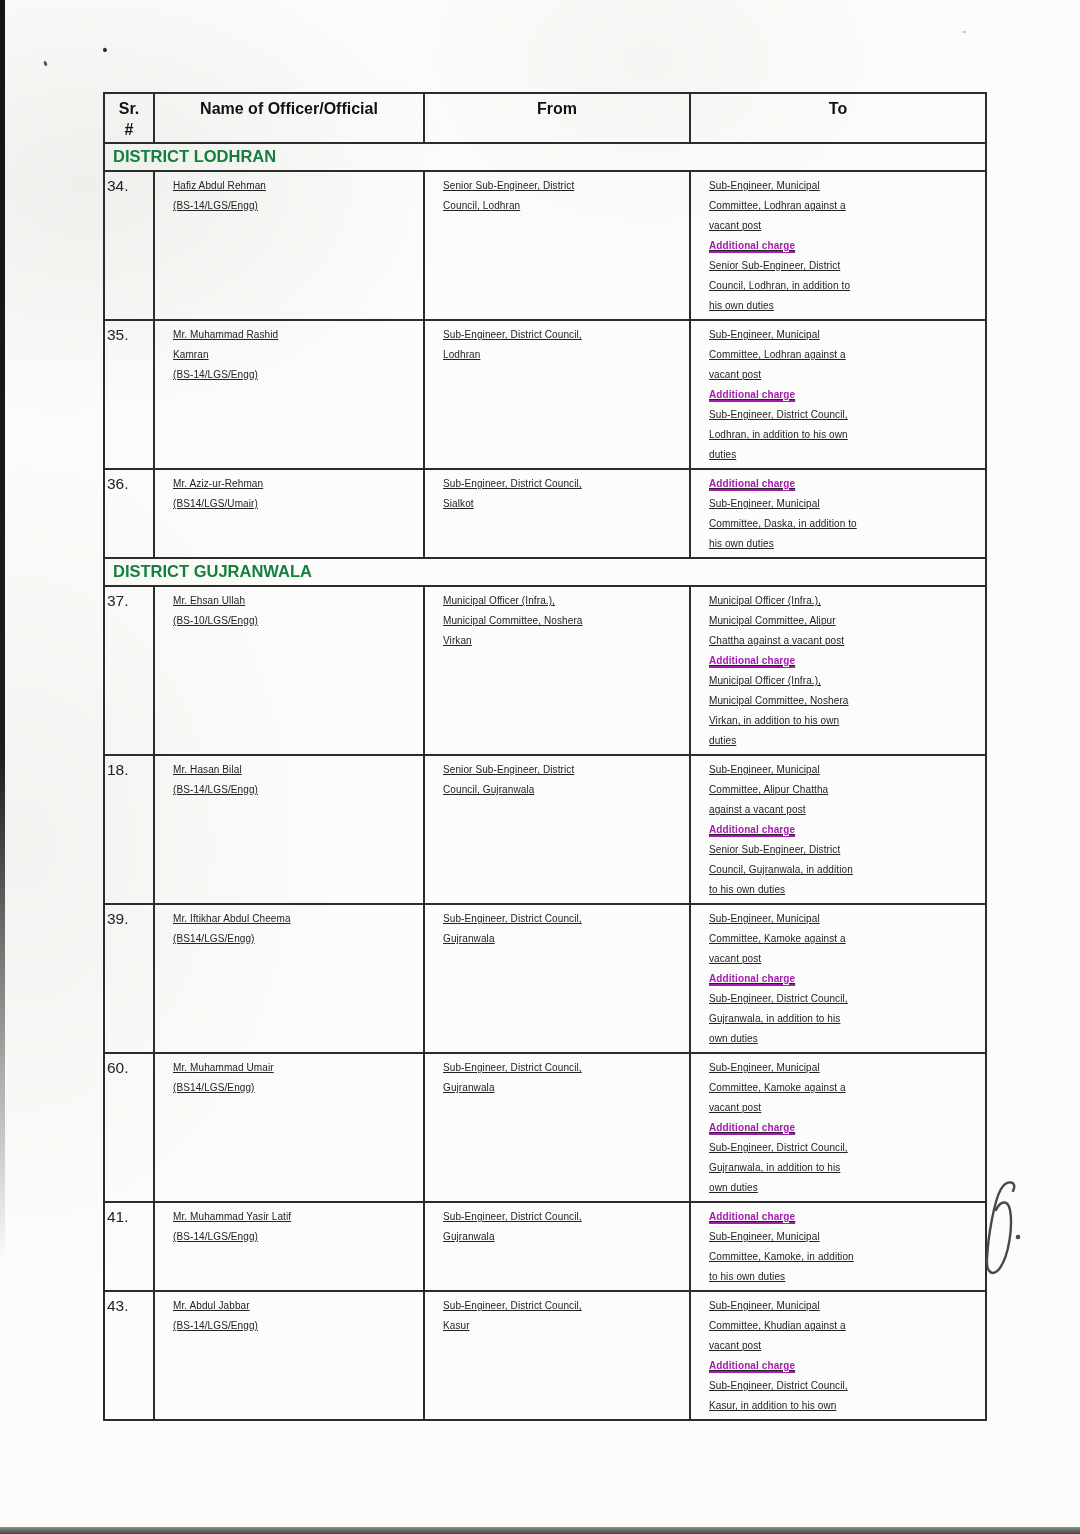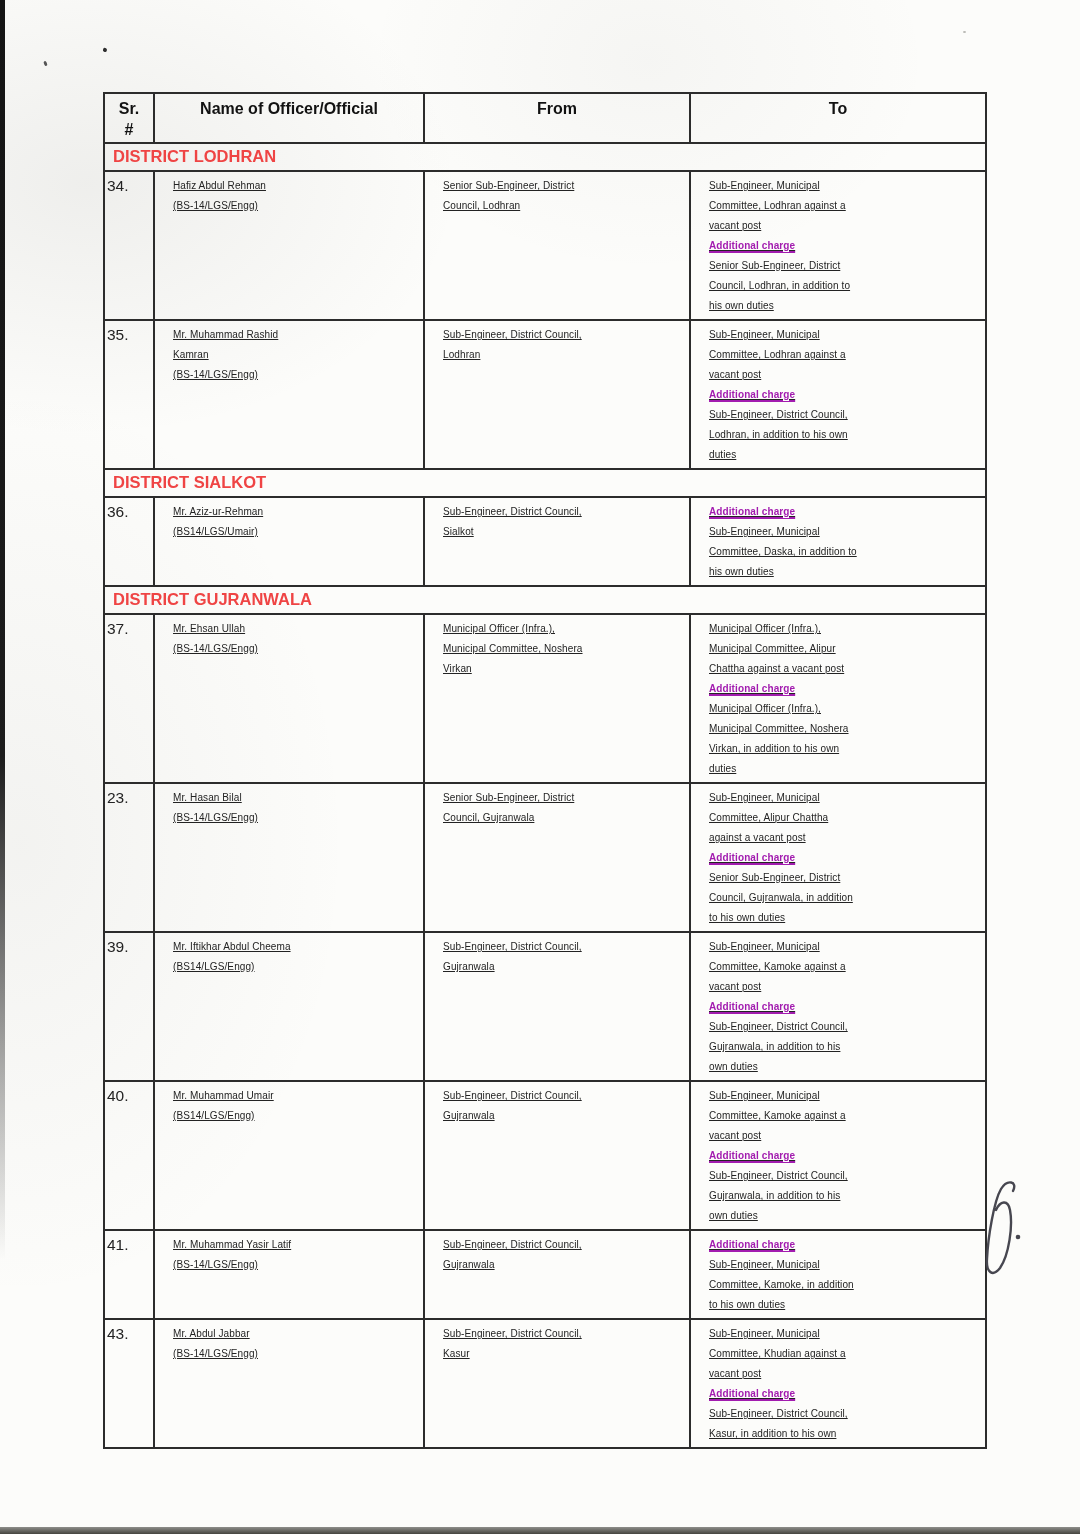--- a/index.html
+++ b/index.html
@@ -41,21 +41,21 @@
     white-space:pre-line;line-height:21px;margin-left:8px;
   }
   td.sr-col{
     text-align:left;font-size:15.5px;line-height:20px;padding:4px 2px 3px 2px;
   }
   td.txt{
     font-size:10px;line-height:20px;padding:4px 8px 3px 18px;
     white-space:pre-line;letter-spacing:0.1px;text-decoration:underline;
   }
   tr.district-row td{
-    font-size:16.5px;font-weight:bold;color:#ef4444;
+    font-size:16.5px;font-weight:bold;color:#15803d;
     padding:2px 6px 3px 8px;line-height:21px;
   }
   .charge{
     font-weight:bold;color:#a21caf;
     text-decoration:underline;text-decoration-thickness:2px;text-underline-offset:2px;
   }
   .sig{position:absolute;left:982px;top:1178px;width:52px;height:104px;}
 </style>
 </head>
 <body>
@@ -104,52 +104,49 @@
 Kamran
 (BS-14/LGS/Engg)</td>
         <td class="txt">Sub-Engineer, District Council,
 Lodhran</td>
         <td class="txt"><div>Sub-Engineer, Municipal
 Committee, Lodhran against a
 vacant post</div><div class="charge">Additional charge</div><div>Sub-Engineer, District Council,
 Lodhran, in addition to his own
 duties</div></td>
       </tr>
-      <tr class="district-row">
-        <td colspan="4">DISTRICT SIALKOT</td>
-      </tr>
       <tr>
         <td class="sr-col">36.</td>
         <td class="txt">Mr. Aziz-ur-Rehman
 (BS14/LGS/Umair)</td>
         <td class="txt">Sub-Engineer, District Council,
 Sialkot</td>
         <td class="txt"><div class="charge">Additional charge</div><div>Sub-Engineer, Municipal
 Committee, Daska, in addition to
 his own duties</div></td>
       </tr>
       <tr class="district-row">
         <td colspan="4">DISTRICT GUJRANWALA</td>
       </tr>
       <tr>
         <td class="sr-col">37.</td>
         <td class="txt">Mr. Ehsan Ullah
-(BS-14/LGS/Engg)</td>
+(BS-10/LGS/Engg)</td>
         <td class="txt">Municipal Officer (Infra.),
 Municipal Committee, Noshera
 Virkan</td>
         <td class="txt"><div>Municipal Officer (Infra.),
 Municipal Committee, Alipur
 Chattha against a vacant post</div><div class="charge">Additional charge</div><div>Municipal Officer (Infra.),
 Municipal Committee, Noshera
 Virkan, in addition to his own
 duties</div></td>
       </tr>
       <tr>
-        <td class="sr-col">23.</td>
+        <td class="sr-col">18.</td>
         <td class="txt">Mr. Hasan Bilal
 (BS-14/LGS/Engg)</td>
         <td class="txt">Senior Sub-Engineer, District
 Council, Gujranwala</td>
         <td class="txt"><div>Sub-Engineer, Municipal
 Committee, Alipur Chattha
 against a vacant post</div><div class="charge">Additional charge</div><div>Senior Sub-Engineer, District
 Council, Gujranwala, in addition
 to his own duties</div></td>
       </tr>
@@ -159,21 +156,21 @@
 (BS14/LGS/Engg)</td>
         <td class="txt">Sub-Engineer, District Council,
 Gujranwala</td>
         <td class="txt"><div>Sub-Engineer, Municipal
 Committee, Kamoke against a
 vacant post</div><div class="charge">Additional charge</div><div>Sub-Engineer, District Council,
 Gujranwala, in addition to his
 own duties</div></td>
       </tr>
       <tr>
-        <td class="sr-col">40.</td>
+        <td class="sr-col">60.</td>
         <td class="txt">Mr. Muhammad Umair
 (BS14/LGS/Engg)</td>
         <td class="txt">Sub-Engineer, District Council,
 Gujranwala</td>
         <td class="txt"><div>Sub-Engineer, Municipal
 Committee, Kamoke against a
 vacant post</div><div class="charge">Additional charge</div><div>Sub-Engineer, District Council,
 Gujranwala, in addition to his
 own duties</div></td>
       </tr>

